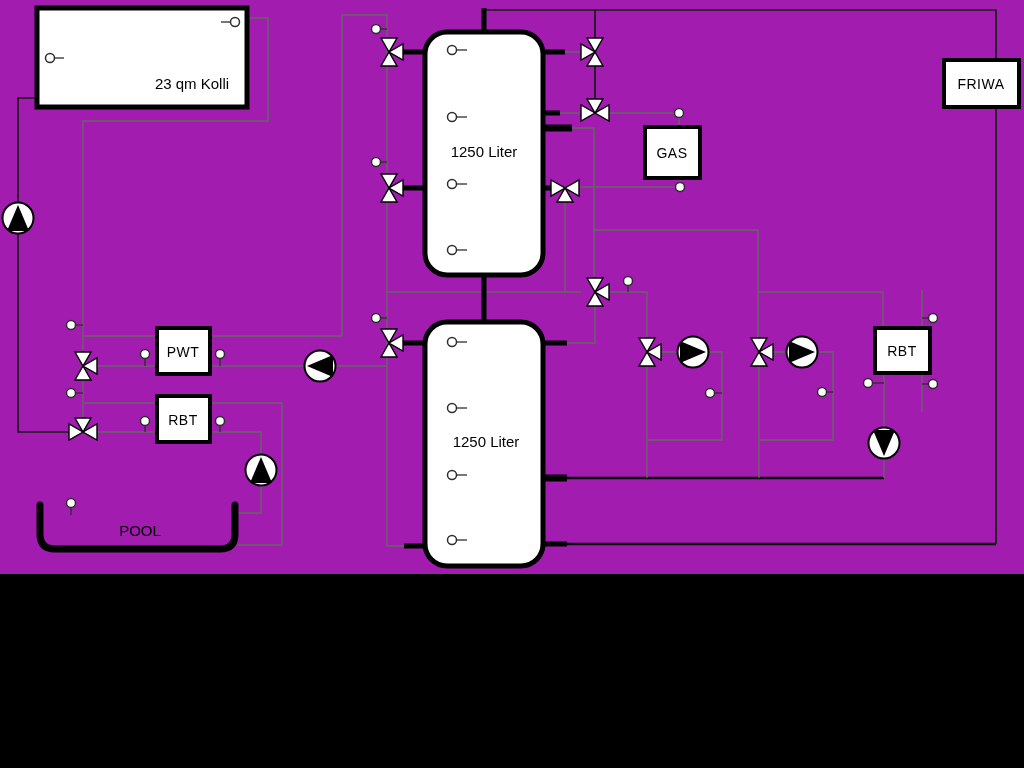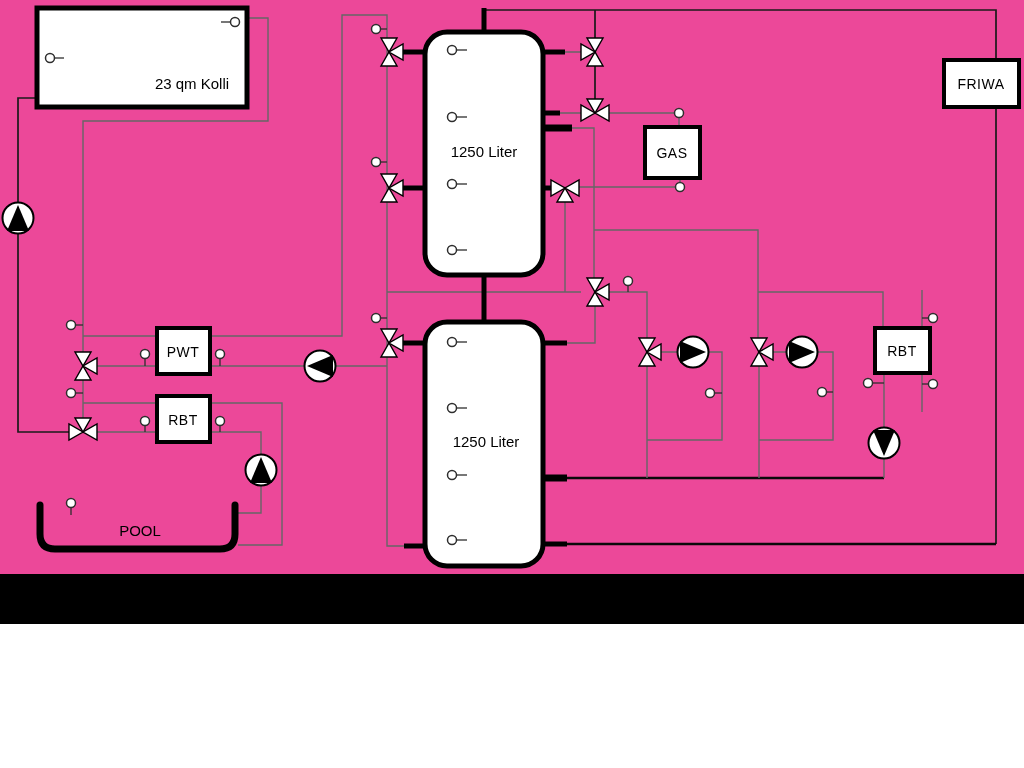--- a/index.html
+++ b/index.html
@@ -1,16 +1,16 @@
 <!DOCTYPE html>
 <html style="--pipe: #666666; --pipe_dark: #1a1a1a; --component_border: #000000; --background: #ffffff; --footer_band: #000000;"><head>
 <meta charset="utf-8">
 <style>
   html,body { margin:0; padding:0; background:#fff; }
-  .canvas { position:relative; width:1024px; height:624px; background:#ec4899; overflow:hidden; }
+  .canvas { position:relative; width:1024px; height:768px; background:#a21caf; overflow:hidden; }
   svg { display:block; }
   .pipe       { stroke:#666666; stroke-width:1.4; fill:none; }
   .pipe-dark  { stroke:#1a1a1a; stroke-width:1.7; fill:none; }
   .pipe-heavy { stroke:#0a0a0a; stroke-width:2.3; fill:none; }
   .stub   { stroke:#000; stroke-width:5; fill:none; }
   .stub-xl{ stroke:#000; stroke-width:7; fill:none; }
   .box    { fill:#fff; stroke:#000; stroke-width:5; }
   .box-sm { fill:#fff; stroke:#000; stroke-width:4; }
   .tank   { fill:#fff; stroke:#000; stroke-width:5; }
   .pool   { fill:none; stroke:#000; stroke-width:7; stroke-linecap:round; }

